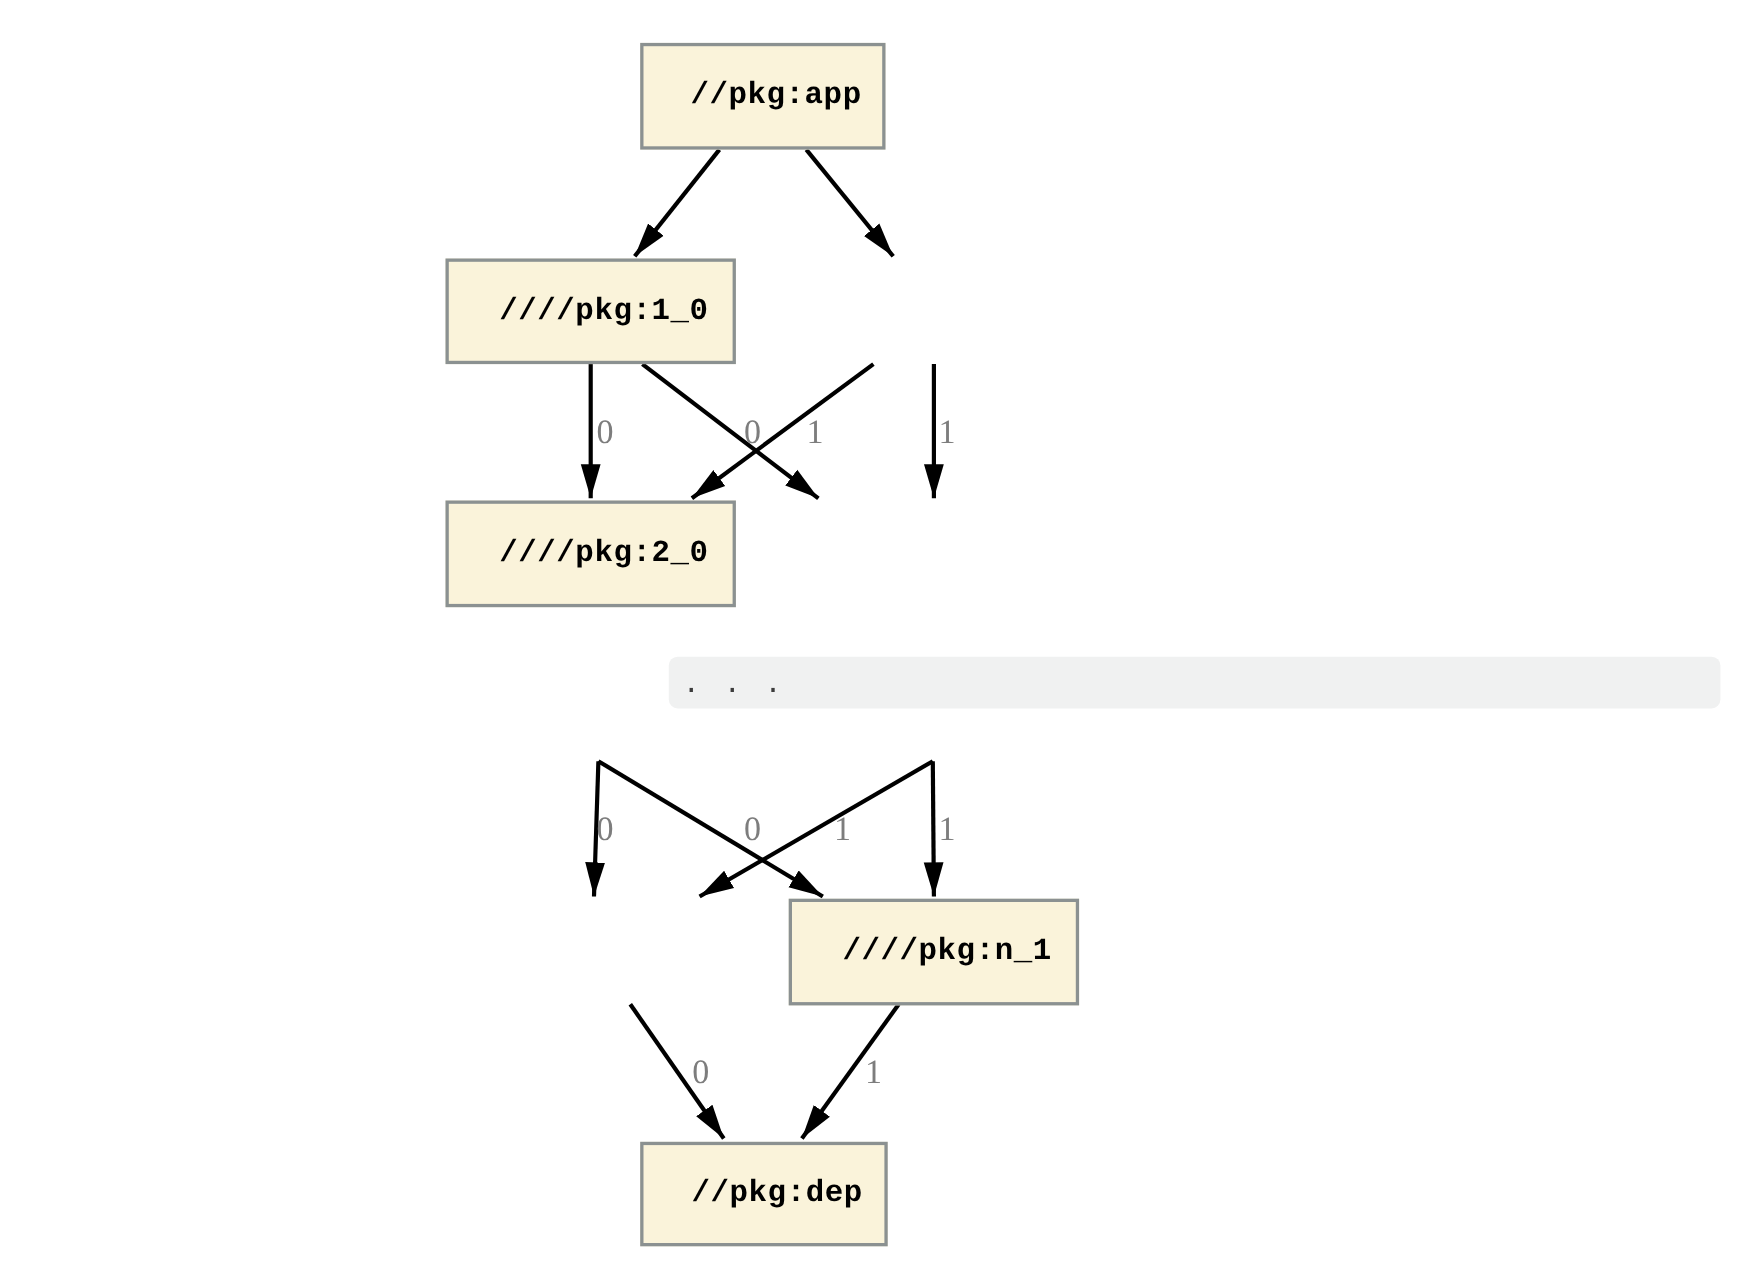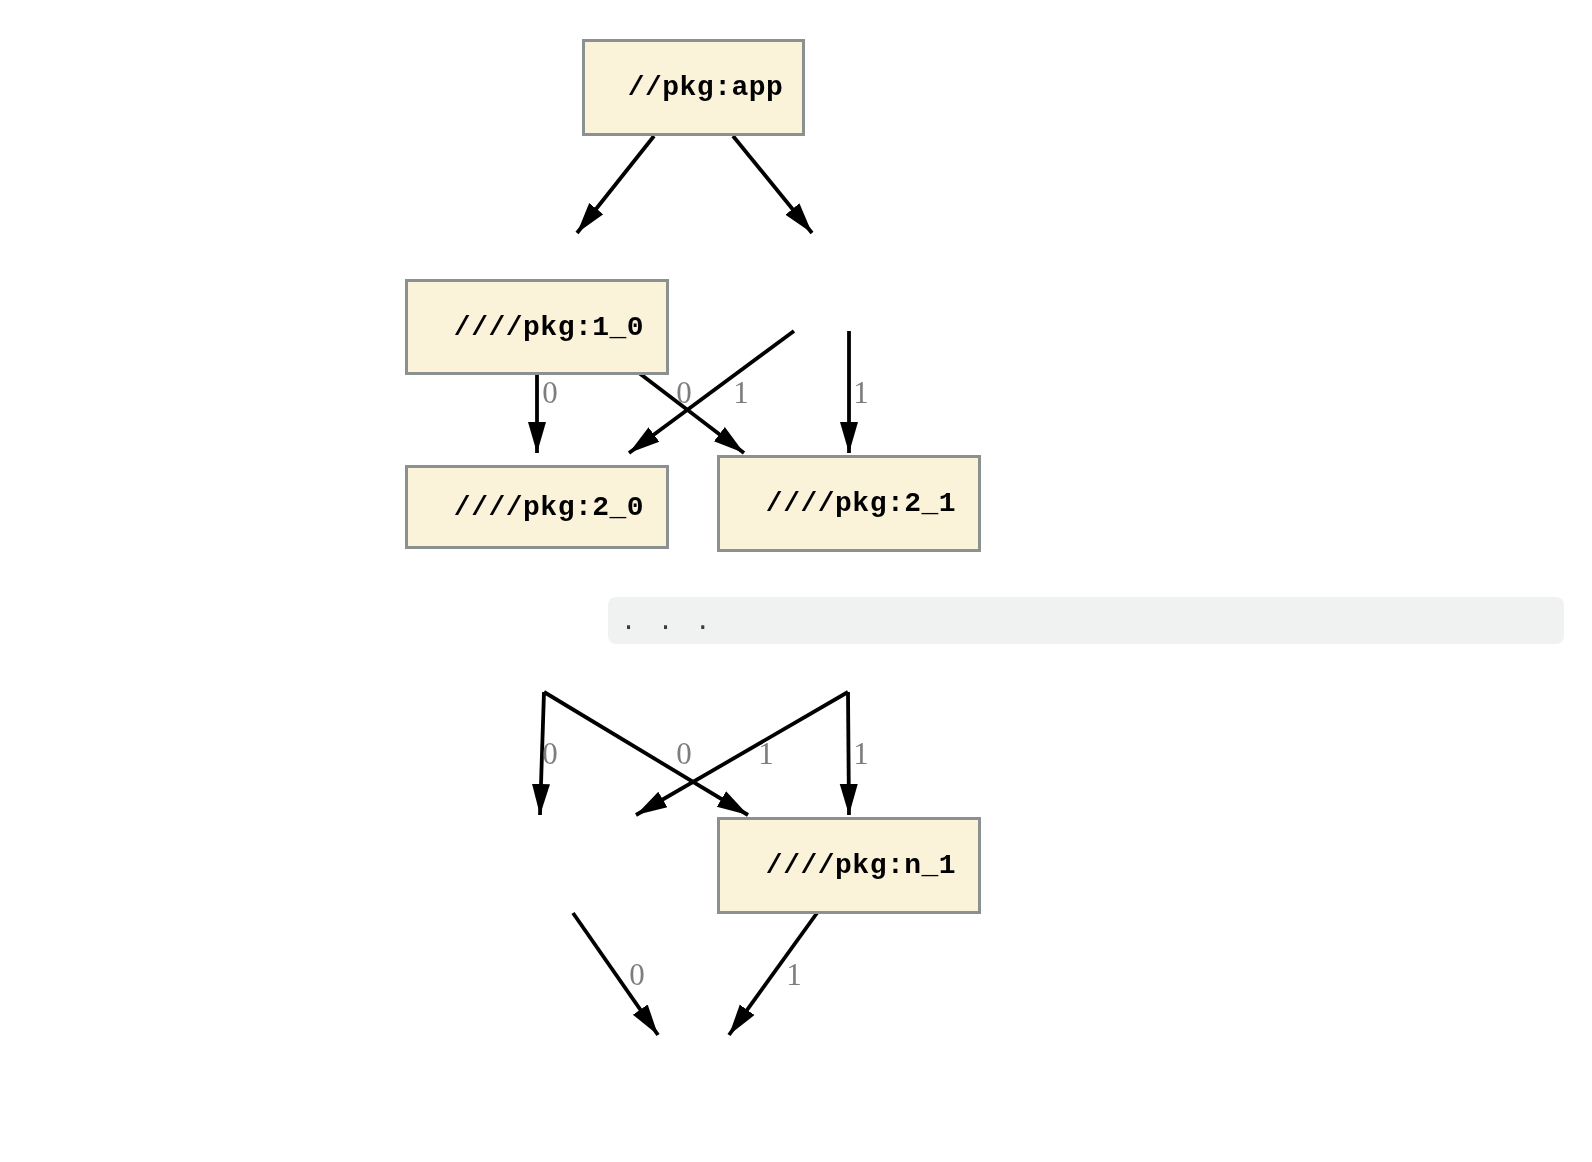--- a/index.html
+++ b/index.html
@@ -93,24 +93,24 @@
     <line x1="544" y1="692" x2="540" y2="815" marker-end="url(#arrow)"></line>
     <line x1="544" y1="692" x2="748" y2="815" marker-end="url(#arrow)"></line>
     <line x1="848" y1="692" x2="636" y2="815" marker-end="url(#arrow)"></line>
     <line x1="848" y1="692" x2="849" y2="815" marker-end="url(#arrow)"></line>
 
     <line x1="573" y1="913" x2="658" y2="1035" marker-end="url(#arrow)"></line>
     <line x1="817" y1="913" x2="729" y2="1035" marker-end="url(#arrow)"></line>
   </svg>
 
   <div class="node" style="left:582px; top:39px; width:223px; height:97px;">//pkg:app</div>
-  <div class="node" style="left:405px; top:235px; width:264px; height:96px;margin-top:44px;">////pkg:1_0</div>
-  <div class="node" style="left:405px; top:465px; width:264px; height:84px;">////pkg:2_0</div>
-  <div class="node" style="left:717px; top:455px; width:264px; height:97px;">////pkg:2_1</div>
+  <div class="node" style="left:405px; top:235px; width:264px; height:96px;">////pkg:1_0</div>
+  <div class="node" style="left:405px; top:455px; width:264px; height:97px;">////pkg:2_0</div>
   <div class="node" style="left:717px; top:817px; width:264px; height:97px;">////pkg:n_1</div>
+  <div class="node" style="left:582px; top:1038px; width:225px; height:95px;">//pkg:dep</div>
 
   <div class="elabel" style="left:550px; top:392px;">0</div>
   <div class="elabel" style="left:684px; top:392px;">0</div>
   <div class="elabel" style="left:741px; top:392px;">1</div>
   <div class="elabel" style="left:861px; top:392px;">1</div>
 
   <div class="elabel" style="left:550px; top:753px;">0</div>
   <div class="elabel" style="left:684px; top:753px;">0</div>
   <div class="elabel" style="left:766px; top:753px;">1</div>
   <div class="elabel" style="left:861px; top:753px;">1</div>

